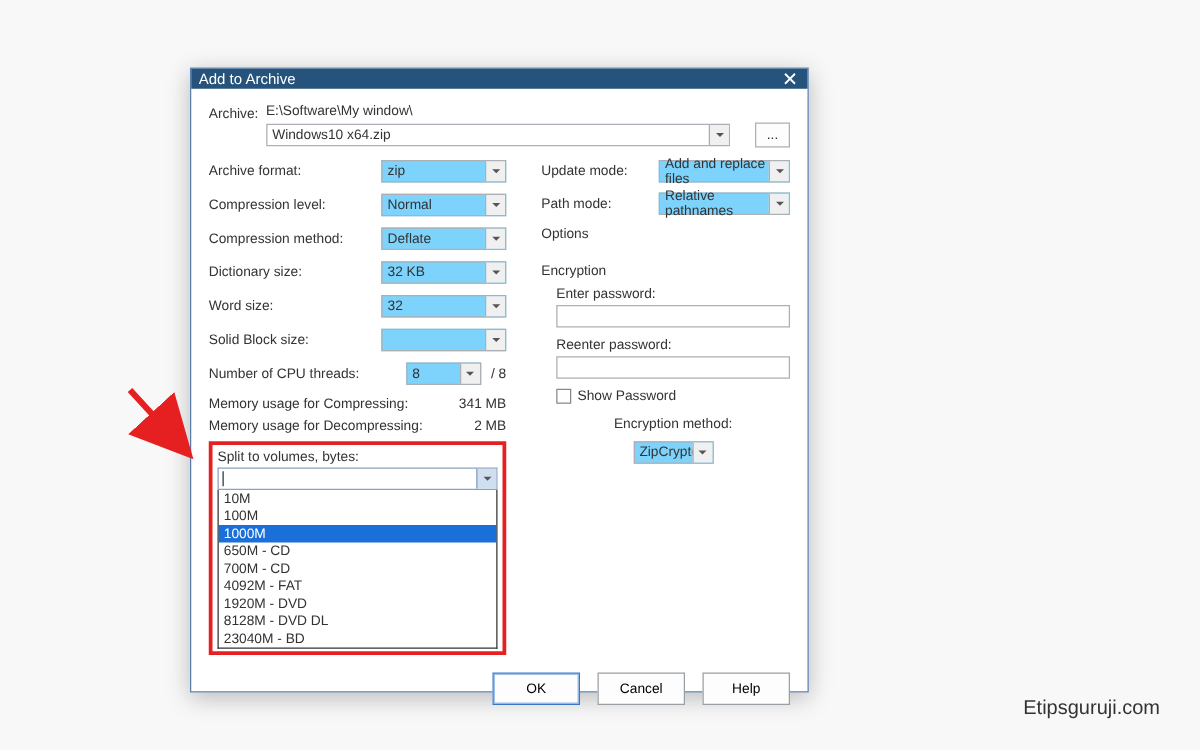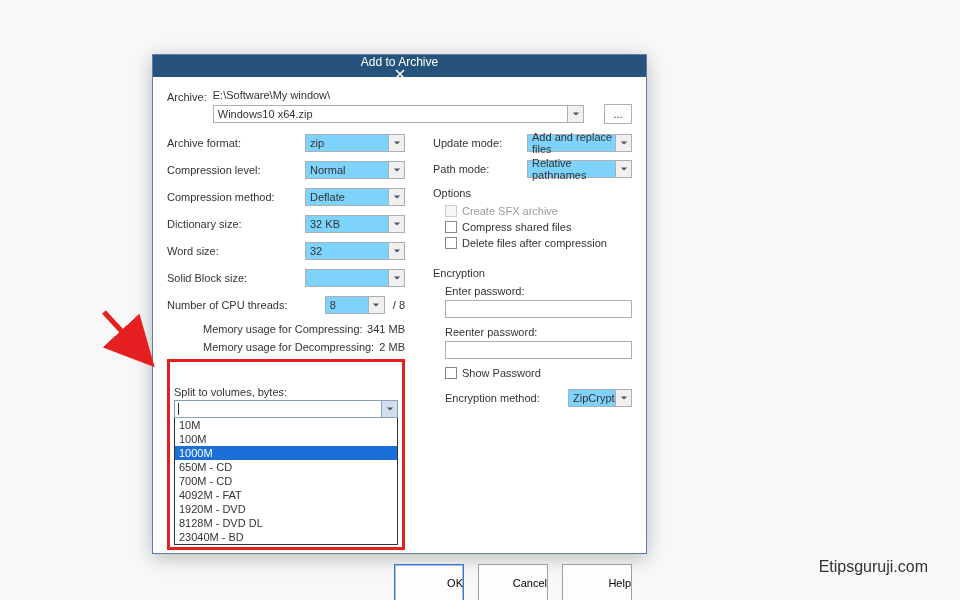--- a/index.html
+++ b/index.html
@@ -28,21 +28,20 @@
   }
   .titlebar {
     height: 22px;
     background: #26537c;
     color: #fff;
     font-size: 12px;
     display: flex;
     align-items: center;
     padding: 0 6px;
     justify-content: space-between;
-    flex-direction: column;
   }
   .titlebar .close {
     width: 16px;
     height: 16px;
     display:flex;align-items:center;justify-content:center;
     font-size: 11px;
     color:#fff;
   }
   .close svg { width:10px;height:10px;stroke:#fff;stroke-width:1.5;fill:none;}
   .content {
@@ -115,45 +114,45 @@
     padding:0 4px;
   }
   .select .dd-arrow {
     position:absolute;right:0;top:0;bottom:0;width:16px;border-left:1px solid #aab0b6;background:#f0f0f0;
     display:flex;align-items:center;justify-content:center;
   }
   .select.shorter { width:60px; }
   .dd-arrow svg { width:8px;height:8px;fill:#555;}
   .after-select { margin-left:8px;}
   .memory-row {
-    display:flex;justify-content:space-between;margin-bottom:6px;margin-left:36px;
+    display:flex;justify-content:space-between;margin-bottom:6px;
   }
   .right-row { display:flex;align-items:center;gap:6px;margin-bottom:8px;}
   .right-row .rlabel { flex:0 0 88px;}
   .right-row .select { flex:1;width:auto;}
   .chk-row { display:flex;align-items:center;gap:5px;margin-bottom:4px;font-size:11px;}
   .chk {
     width:12px;height:12px;border:1px solid #888;background:#fff;
   }
   .chk.disabled { border-color:#ccc; background:#f6f6f6;}
   .section-head { margin:9px 0 6px 0; }
   .options-indent { margin-left:12px;}
   .pw-input {
     height:18px;border:1px solid #aab0b6;background:#fff;width:100%;margin-bottom:8px;
     padding:0 4px;
   }
-  .enc-row{display:flex;align-items:center;gap:8px;margin-top:10px;}
+  .enc-row{display:flex;align-items:center;gap:8px;margin-top:10px;flex-direction:column;}
   .enc-row .select{width:64px;}
 
   .split-wrap {
     margin-top:2px;
     border:3px solid #e62020;
     padding:4px 4px 2px 4px;
   }
-  .split-label { margin-bottom:2px;margin-top:20px;}
+  .split-label { margin-bottom:2px;}
   .split-combo {
     height:18px;border:1px solid #8aa0c0;background:#fff;position:relative;display:flex;align-items:center;padding:0 4px;
   }
   .split-combo .caret {
     position:absolute;left:3px;top:2px;bottom:2px;width:0;border-left:1px solid #333;
     animation: none;
   }
   .split-combo .dd-arrow {
     position:absolute;right:0;top:0;bottom:0;width:16px;border-left:1px solid #8aa0c0;background:#d0dff0;display:flex;align-items:center;justify-content:center;
   }
@@ -163,22 +162,22 @@
   .split-list .item { padding:1px 4px; font-size:11px; }
   .split-list .item.sel { background:#1a6fd8;color:#fff;}
 
   .btnbar {
     display:flex;
     justify-content:flex-end;
     gap:14px;
     padding:10px 14px 12px 14px;
   }
   .btn {
-    min-width:70px;height:38px;border:1px solid #9aa0a6;background:#fdfdfd;
-    display:flex;align-items:center;justify-content:flex-end;font-size:11px;
+    min-width:70px;height:26px;border:1px solid #9aa0a6;background:#fdfdfd;
+    display:flex;align-items:center;justify-content:center;font-size:11px;
   }
   .btn.primary { border:1px solid #3a78c4; box-shadow: inset 0 0 0 1px #9cc0ea;}
 
   
   .arrow {
     position:absolute;
     left:100px;
     top:308px;
     pointer-events:none;
   }
@@ -373,34 +372,20 @@
             <span>Relative pathnames</span>
             <span class="dd-arrow">
                 <svg viewBox="0 0 10 10">
                   <path d="M1 3 L5 7 L9 3 Z"></path>
                 </svg>
               </span>
           </div>
         </div>
 
         <div class="section-head">Options</div>
-        <div class="options-indent">
-          <div class="chk-row">
-            <span class="chk disabled"></span>
-            <span style="color:#9b9b9b">Create SFX archive</span>
-          </div>
-          <div class="chk-row">
-            <span class="chk"></span>
-            <span>Compress shared files</span>
-          </div>
-          <div class="chk-row">
-            <span class="chk"></span>
-            <span>Delete files after compression</span>
-          </div>
-        </div>
 
         <div class="section-head" style="margin-top:18px">Encryption</div>
         <div class="options-indent">
           <div style="margin-bottom:3px">Enter password:</div>
           <div class="pw-input"></div>
           <div style="margin-bottom:3px">Reenter password:</div>
           <div class="pw-input"></div>
           <div class="chk-row" style="margin-top:4px">
             <span class="chk"></span>
             <span>Show Password</span>

